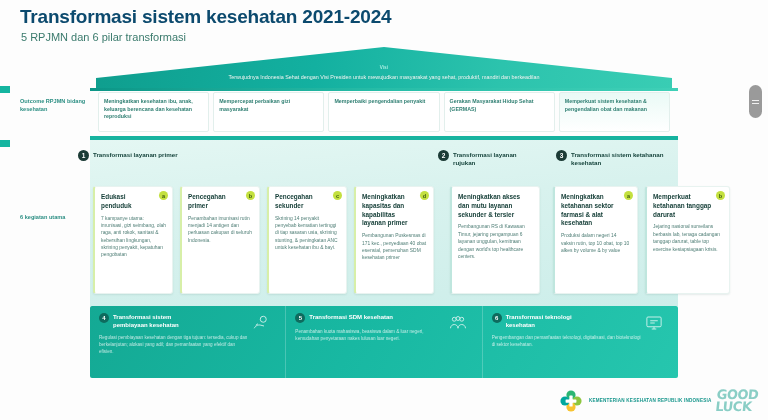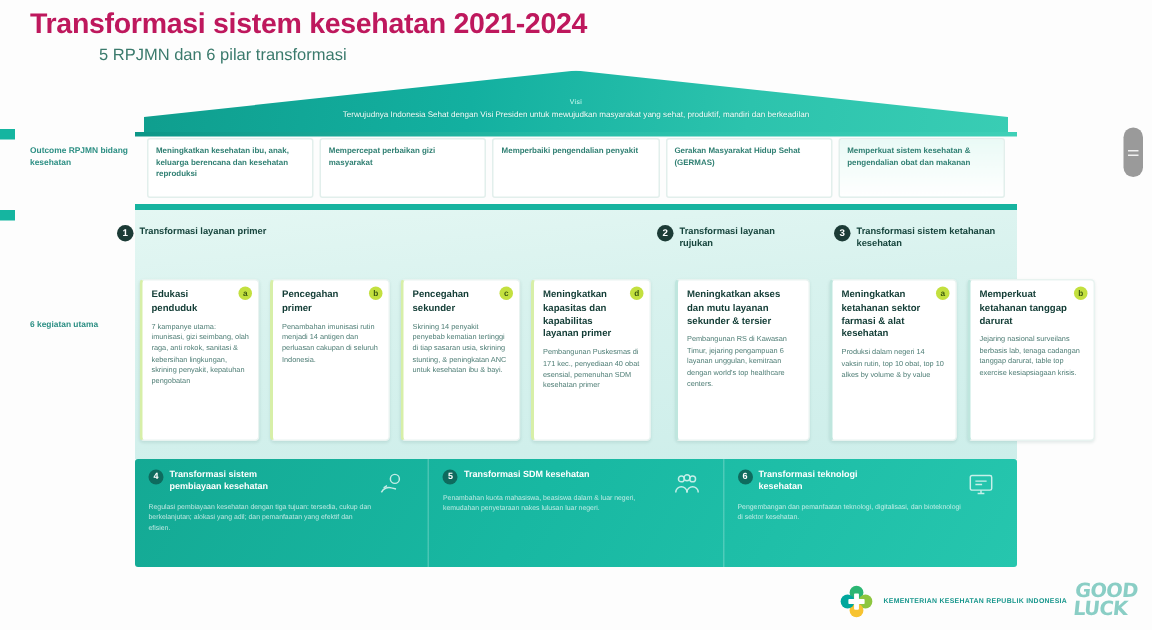--- a/index.html
+++ b/index.html
@@ -13,26 +13,26 @@
   #stage {
     position: relative;
     width: 768px; height: 420px;
     background: #fdfdfd;
     overflow: hidden;
   }
 
   
   .page-title {
     position: absolute; left: 20px; top: 6px;
-    font-size: 19px; font-weight: bold; color: #be185d;
+    font-size: 19px; font-weight: bold; color: #0c4a6e;
     letter-spacing: -0.2px;
   }
   .page-subtitle {
     position: absolute; left: 21px; top: 31px;
-    font-size: 11px; color: #3a7a6c; margin-left: 45px;
+    font-size: 11px; color: #3a7a6c;
   }
 
   
   .rail-label {
     position: absolute; left: 20px;
     width: 74px;
     font-size: 5.6px; line-height: 1.45;
     color: #2d8f84; font-weight: bold;
   }
   .rail-outcome { top: 97px; }

